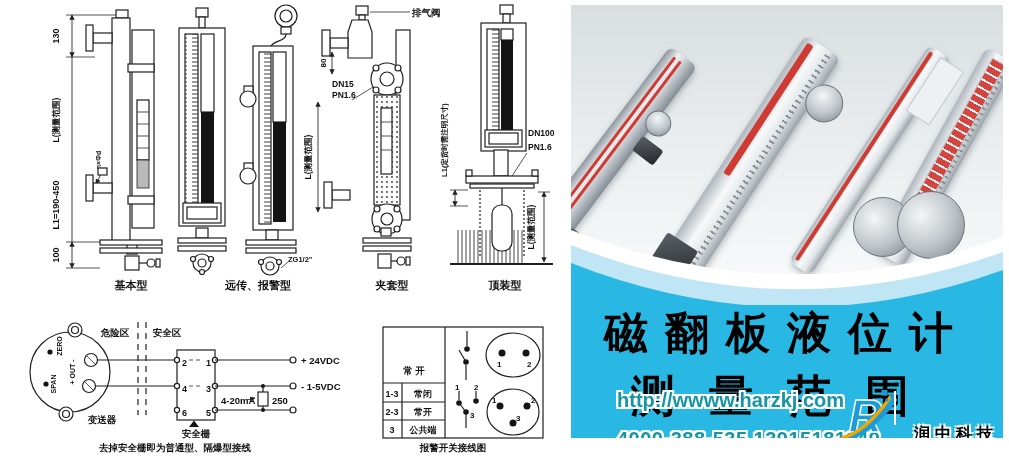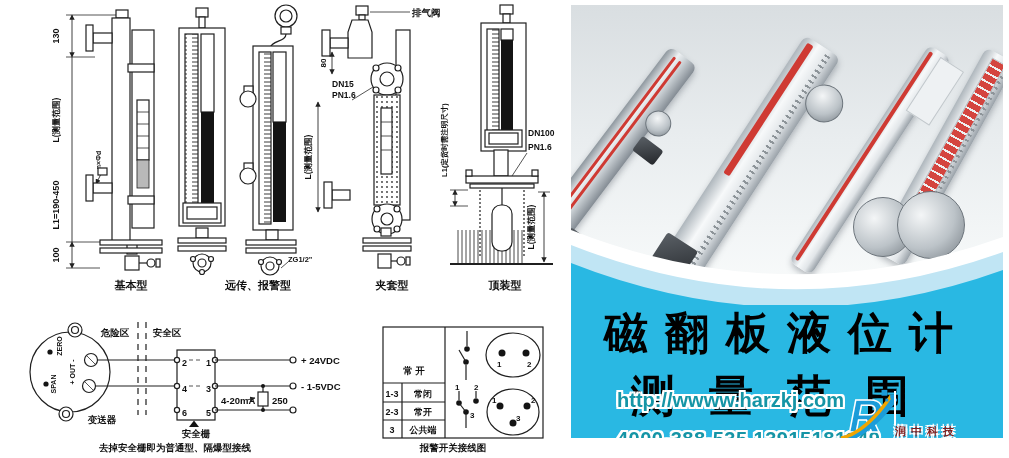--- a/index.html
+++ b/index.html
@@ -35,21 +35,21 @@
   .title1{top:299px;font-size:44px;letter-spacing:17px;}
   .title2{top:362px;font-size:44px;letter-spacing:34px;}
   .contact{position:absolute;left:46px;z-index:5;font-weight:bold;color:#1595a6;white-space:nowrap;
            text-shadow:-2px -2px 0 #fff,2px -2px 0 #fff,-2px 2px 0 #fff,2px 2px 0 #fff,0 2px 0 #fff,2px 0 0 #fff,-2px 0 0 #fff,0 -2px 0 #fff;}
   .contact.url{top:384px;font-size:20px;}
   .contact.phone{top:423px;font-size:20px;letter-spacing:.5px;}
   .logo{position:absolute;left:268px;top:382px;width:164px;height:60px;z-index:6;}
   .logo-letters{position:absolute;left:60px;top:2px;font-size:31px;font-weight:900;font-style:italic;
                 color:#1b9cd9;letter-spacing:1px;
                 text-shadow:-3px -3px 0 #fff,3px -3px 0 #fff,-3px 3px 0 #fff,3px 3px 0 #fff,0 3px 0 #fff,3px 0 0 #fff,-3px 0 0 #fff,0 -3px 0 #fff;}
-  .logo-company{position:absolute;left:56px;top:37px;font-size:11px;font-weight:bold;color:#7f1d1d;letter-spacing:5px;
+  .logo-company{position:absolute;left:75px;top:37px;font-size:16px;font-weight:bold;color:#000000;letter-spacing:5px;
                 text-shadow:-2px -2px 0 #fff,2px -2px 0 #fff,-2px 2px 0 #fff,2px 2px 0 #fff;}
   .logo-divider{position:absolute;left:55px;top:4px;width:2px;height:34px;background:#fff;}
 </style>
 </head>
 <body>
 
 <div class="page">
 
   <svg class="draw-svg" width="572" height="458" viewBox="0 0 572 458" xmlns="http://www.w3.org/2000/svg" font-family="Liberation Sans, sans-serif">
     <defs>

